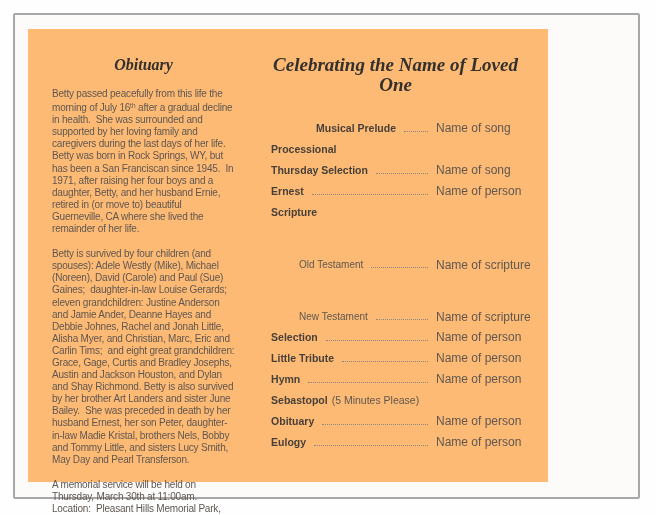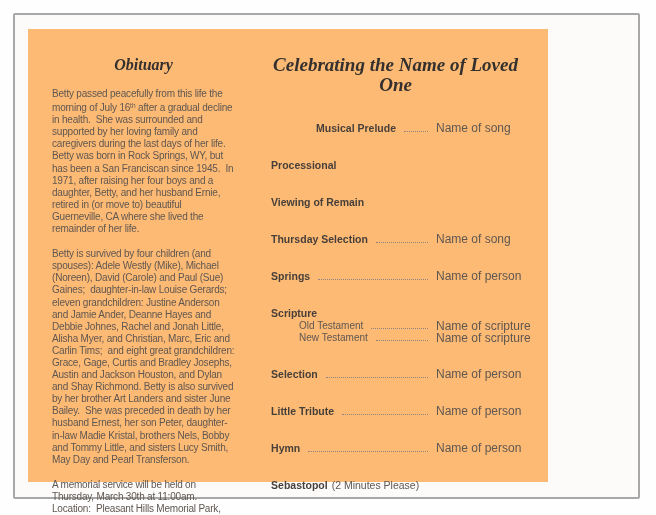--- a/index.html
+++ b/index.html
@@ -35,30 +35,30 @@
   .right-col .page-title{font-size:19px;margin-bottom:27px;}
   .obit-text p{
     margin:0 0 13px 0;
     font-size:10px;line-height:12.1px;letter-spacing:-0.2px;
     color:#5f5751;
     white-space:pre-wrap;
   }
   sup.ord{font-size:6.5px;vertical-align:3px;letter-spacing:0;}
   .row{
     display:flex;align-items:flex-end;
-    margin-top:24px;
+    margin-top:8px;
     font-size:10.5px;line-height:13px;
     color:#5f5751;
   }
   .row.first{margin-top:0;padding-left:45px;}
   .row .lbl{
     font-weight:bold;color:#463f3a;white-space:nowrap;
   }
   .row.sub{margin-top:0;line-height:12px;padding-left:28px;}
-  .row.sub .lbl{font-weight:normal;color:#5f5751;font-size:10px;}
+  .row.sub .lbl{font-weight:normal;color:#5f5751;font-size:10px;margin-top:40px;}
   .row .suffix{margin-left:4px;color:#5f5751;white-space:nowrap;}
   .leader{
     flex:1;min-width:24px;
     border-bottom:1.5px dotted #8f857e;
     margin:0 8px 3px 8px;
     height:0;
   }
   .val{
     width:84px;flex:0 0 84px;
     font-size:12px;color:#5f5751;white-space:nowrap;text-align:left;
@@ -86,33 +86,30 @@
     <div class="row first">
       <span class="lbl">Musical Prelude</span>
       <span class="leader"></span>
       <span class="val">Name of song</span>
     </div>
 
     <div class="row">
       <span class="lbl">Processional</span>
     </div>
 
-    <div class="row">
-      <span class="lbl">Viewing of Remain</span>
-    </div>
 
 
     <div class="row">
       <span class="lbl">Thursday Selection</span>
       <span class="leader"></span>
       <span class="val">Name of song</span>
     </div>
 
     <div class="row">
-      <span class="lbl">Springs</span>
+      <span class="lbl">Ernest</span>
       <span class="leader"></span>
       <span class="val">Name of person</span>
     </div>
 
     <div class="row">
       <span class="lbl">Scripture</span>
     </div>
 
     <div class="row sub">
       <span class="lbl">Old Testament</span>
@@ -139,21 +136,21 @@
     </div>
 
     <div class="row">
       <span class="lbl">Hymn</span>
       <span class="leader"></span>
       <span class="val">Name of person</span>
     </div>
 
     <div class="row">
       <span class="lbl">Sebastopol</span>
-      <span class="suffix">(2 Minutes Please)</span>
+      <span class="suffix">(5 Minutes Please)</span>
     </div>
 
     <div class="row">
       <span class="lbl">Obituary</span>
       <span class="leader"></span>
       <span class="val">Name of person</span>
     </div>
 
     <div class="row">
       <span class="lbl">Eulogy</span>

